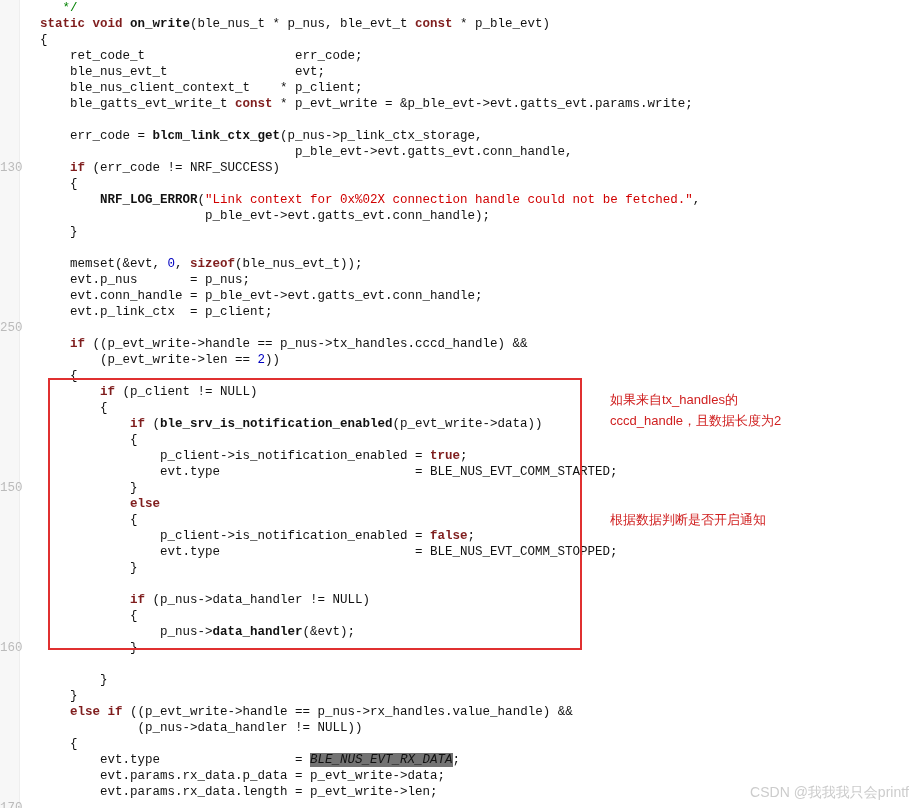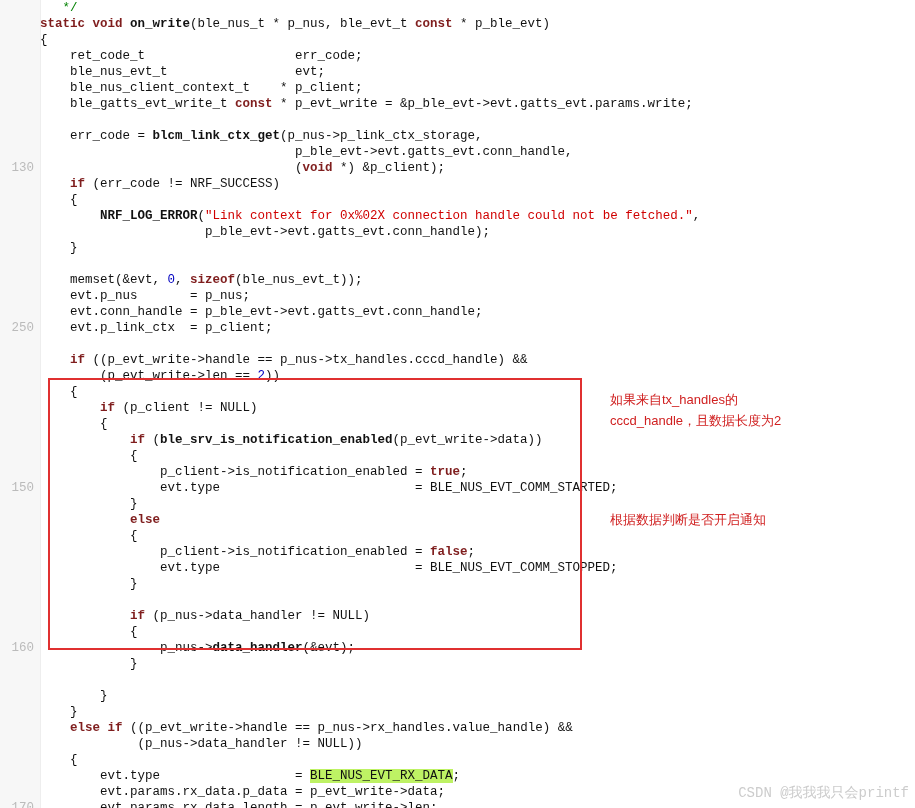--- a/index.html
+++ b/index.html
@@ -10,21 +10,21 @@
     background: #ffffff;
     color: #333;
     width: 915px;
     height: 808px;
     overflow: hidden;
     position: relative;
   }
   .gutter {
     position: absolute;
     left: 0; top: 0; bottom: 0;
-    width: 41px;
+    width: 20px;
     background: #f7f7f7;
     color: #bbb;
     text-align: right;
     padding-right: 6px;
     box-sizing: border-box;
     border-right: 1px solid #eee;
   }
   .gutter div {
     height: 16px;
     line-height: 16px;
@@ -39,21 +39,21 @@
     height: 16px;
     line-height: 16px;
     white-space: pre;
   }
   .c-kw { color: #7f1d1d; font-weight: bold; }
   .c-comment { color: #008000; }
   .c-str { color: #d00000; }
   .c-num { color: #0000c0; }
   .c-fn { font-weight: bold; color: #111; text-align: center; }
   .c-plain { color: #111; }
-  .hl-yellow { background: #bef264; }
+  .hl-yellow { background: #737373; font-style: italic; }
   .redbox {
     position: absolute;
     left: 48px;
     top: 378px;
     width: 530px;
     height: 268px;
     border: 2px solid #e03030;
     pointer-events: none;
   }
   .annot {
@@ -61,21 +61,21 @@
     color: #d02020;
     font-family: "Microsoft YaHei", Arial, sans-serif;
     font-size: 13px;
     line-height: 1.6;
   }
   .watermark {
     position: absolute;
     right: 6px;
     bottom: 6px;
     color: #ccc;
-    font-family: Liberation Mono, monospace;
+    font-family: Liberation Sans, sans-serif;
     font-size: 14px;
   }
 </style>
 </head>
 <body>
 
 <div class="gutter">
   <div></div>
     <div></div>
     <div></div>
@@ -134,21 +134,20 @@
 <div class="line"><span class="c-comment">   */</span></div>
 <div class="line"><span class="c-kw">static</span><span class="c-kw"> void</span><span class="c-fn"> on_write</span><span class="c-plain">(ble_nus_t * p_nus, ble_evt_t </span><span class="c-kw">const</span><span class="c-plain"> * p_ble_evt)</span></div>
 <div class="line"><span class="c-plain">{</span></div>
 <div class="line"><span class="c-plain">    ret_code_t                    err_code;</span></div>
 <div class="line"><span class="c-plain">    ble_nus_evt_t                 evt;</span></div>
 <div class="line"><span class="c-plain">    ble_nus_client_context_t    * p_client;</span></div>
 <div class="line"><span class="c-plain">    ble_gatts_evt_write_t </span><span class="c-kw">const</span><span class="c-plain"> * p_evt_write = &amp;p_ble_evt-&gt;evt.gatts_evt.params.write;</span></div>
 <div class="line"></div>
 <div class="line"><span class="c-plain">    err_code = </span><span class="c-fn">blcm_link_ctx_get</span><span class="c-plain">(p_nus-&gt;p_link_ctx_storage,</span></div>
 <div class="line"><span class="c-plain">                                  p_ble_evt-&gt;evt.gatts_evt.conn_handle,</span></div>
-<div class="line"><span class="c-plain">                                  (</span><span class="c-kw">void</span><span class="c-plain"> *) &amp;p_client);</span></div>
 <div class="line"><span>    </span><span class="c-kw">if</span><span class="c-plain"> (err_code != NRF_SUCCESS)</span></div>
 <div class="line"><span class="c-plain">    {</span></div>
 <div class="line"><span>        </span><span class="c-fn">NRF_LOG_ERROR</span><span class="c-plain">(</span><span class="c-str">"Link context for 0x%02X connection handle could not be fetched."</span><span class="c-plain">,</span></div>
 <div class="line"><span class="c-plain">                      p_ble_evt-&gt;evt.gatts_evt.conn_handle);</span></div>
 <div class="line"><span class="c-plain">    }</span></div>
 <div class="line"></div>
 <div class="line"><span class="c-plain">    memset(&amp;evt, </span><span class="c-num">0</span><span class="c-plain">, </span><span class="c-kw">sizeof</span><span class="c-plain">(ble_nus_evt_t));</span></div>
 <div class="line"><span class="c-plain">    evt.p_nus       = p_nus;</span></div>
 <div class="line"><span class="c-plain">    evt.conn_handle = p_ble_evt-&gt;evt.gatts_evt.conn_handle;</span></div>
 <div class="line"><span class="c-plain">    evt.p_link_ctx  = p_client;</span></div>

